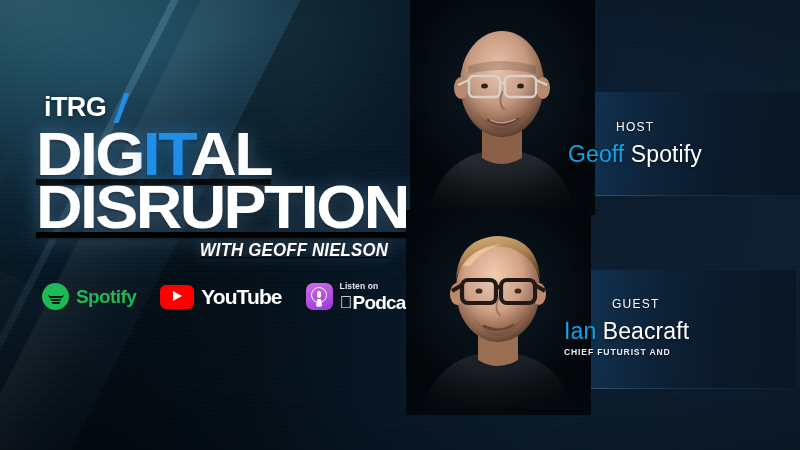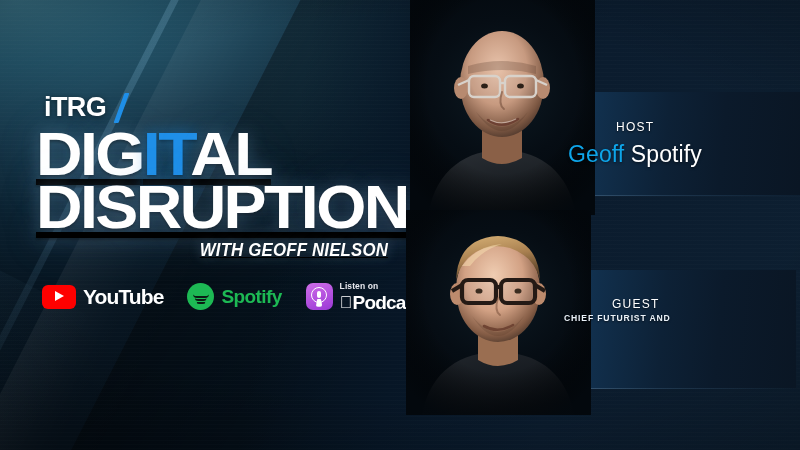--- a/index.html
+++ b/index.html
@@ -180,31 +180,31 @@
 
     <div class="title-block">
       <div class="tline tline1"><span>DIG</span><span class="accent">IT</span><span>AL</span></div>
       <div class="tline tline2">DISRUPTION</div>
       <div class="subtitle">WITH GEOFF NIELSON</div>
     </div>
 
     <div class="badges">
 
       <div class="badge">
-        <span class="yt-mark"></span>
-        <span class="yt-text">YouTube</span>
-      </div>
-
-      <div class="badge">
         <span class="sp-mark">
             <i></i>
             <i></i>
             <i></i>
           </span>
         <span class="sp-text">Spotify</span>
+      </div>
+
+      <div class="badge">
+        <span class="yt-mark"></span>
+        <span class="yt-text">YouTube</span>
       </div>
 
       <div class="badge">
         <span class="ap-mark">
           <span class="ring"></span>
             <span class="mic"></span>
             <span class="body"></span>
         </span>
         <span class="ap-text">
           <span class="ap-listen">Listen on</span>
@@ -341,19 +341,21 @@
         <ellipse cx="112" cy="81" rx="3.5" ry="2.6" fill="#3a2c20"></ellipse>
         <path d="M92 88 Q88 101 94 105" stroke="rgba(120,80,58,.55)" stroke-width="2" fill="none" stroke-linecap="round"></path>
         <path d="M78 116 Q92 124 107 115" stroke="#6f4433" stroke-width="2.6" fill="none" stroke-linecap="round"></path>
         <path d="M66 106 Q92 138 118 106 Q92 146 66 106 Z" fill="rgba(75,50,36,.20)"></path>
         <rect x="0" y="0" width="185" height="205" fill="url(#gfade)"></rect>
       </svg>
     </div>
 
     <div class="ptext" style="left:168px; top:82px;">
       <div class="role">GUEST</div>
+      <div class="pname"><span class="first">Ian</span>
+        <span>Beacraft</span></div>
       <div class="ptitle">
         <div>CHIEF FUTURIST AND</div>
       </div>
     </div>
   </div>
 
 </div>
 
 </body></html>

